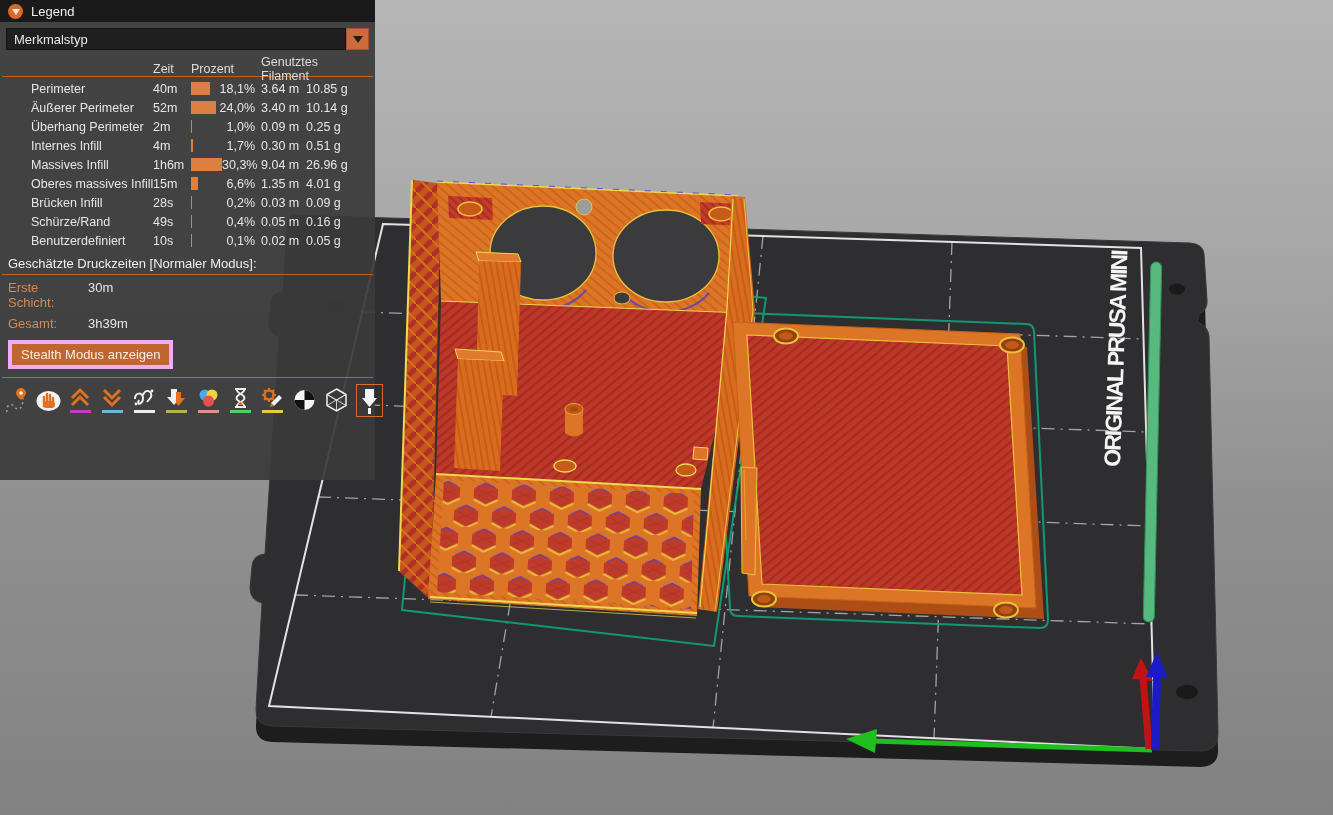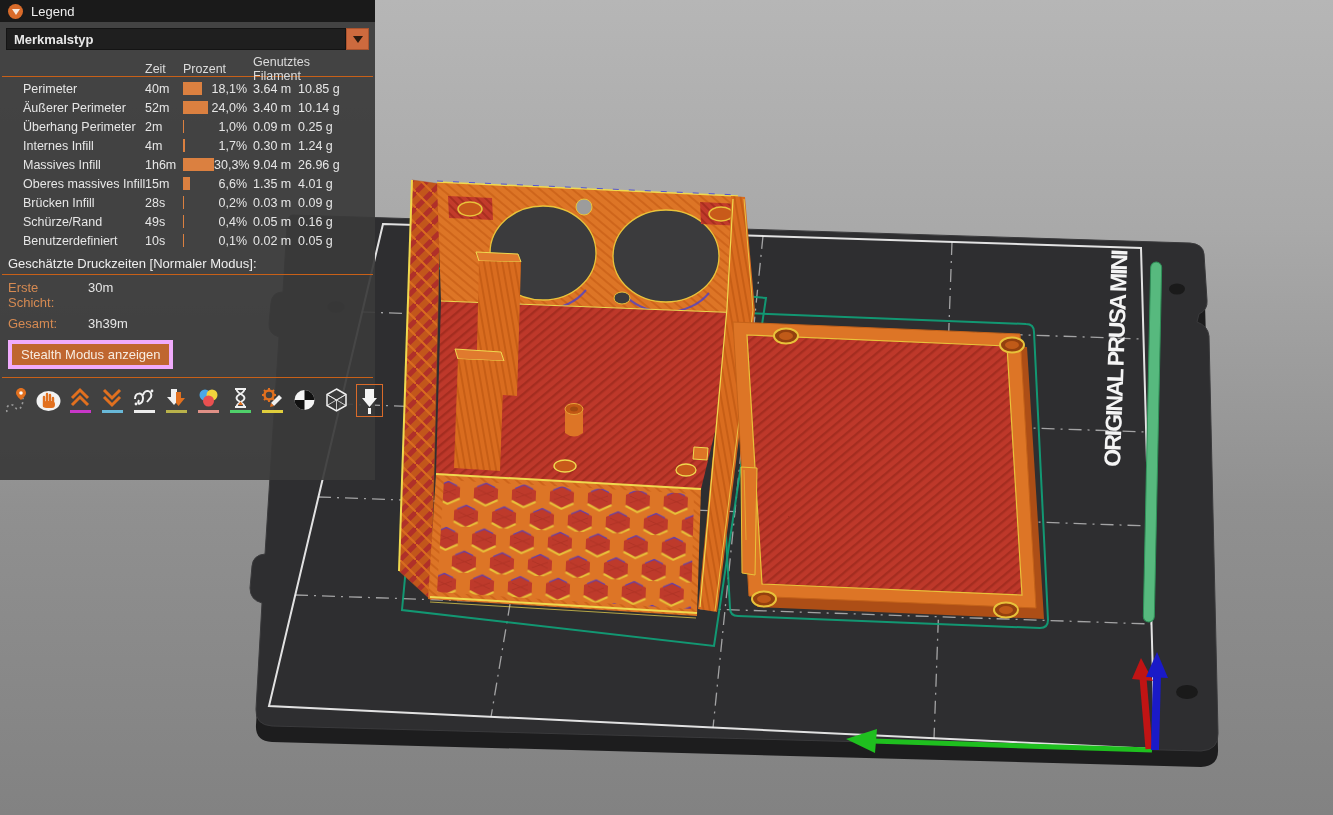--- a/index.html
+++ b/index.html
@@ -8,29 +8,29 @@
     background:linear-gradient(180deg,#b6b6b6 0%,#a9a9a9 28%,#909090 62%,#828282 100%);}
   .scene{position:absolute;left:0;top:0;}
   
   .panel{position:absolute;left:0;top:0;width:375px;height:480px;
     background:rgba(58,58,58,.93);color:#ededed;font-size:13px;}
   .panel-header{height:22px;background:#1a1a1a;display:flex;align-items:center;gap:8px;padding:0 8px;}
   .logo{width:15px;height:15px;border-radius:50%;background:#d96b2a;position:relative;flex:0 0 auto;}
   .logo:after{content:"";position:absolute;left:3.5px;top:5px;border-left:4px solid transparent;
     border-right:4px solid transparent;border-top:6px solid #f4e9df;}
   .panel-title{font-size:13px;color:#eee;}
-  .dd-row{display:flex;gap:0;padding:6px 6px 5px 6px;font-weight:bold;}
+  .dd-row{display:flex;gap:0;padding:6px 6px 5px 6px;}
   .dd-box{flex:1;height:22px;background:#1f1f1f;border:1px solid #141414;color:#e8e8e8;
     display:flex;align-items:center;padding:0 7px;box-sizing:border-box;}
   .dd-btn{width:23px;height:22px;background:#cd6a3e;border:1px solid #a9532e;box-sizing:border-box;
     display:flex;align-items:center;justify-content:center;cursor:pointer;}
   .dd-btn:after{content:"";border-left:5px solid transparent;border-right:5px solid transparent;
     border-top:7px solid #2a1a10;}
   .grid-row{display:grid;grid-template-columns:23px 122px 38px 70px 45px 48px;align-items:center;
-    height:19px;font-size:12.5px;color:#e6e6e6;}
+    padding-left:8px;height:19px;font-size:12.5px;color:#e6e6e6;}
   .thead{height:20px;color:#dcdcdc;}
   .oline{border:none;border-top:1px solid #c86018;margin:1px 2px 2px 2px;}
   .sw{width:15px;height:15px;}
   .lbl{white-space:nowrap;overflow:hidden;}
   .pcell{display:flex;align-items:center;height:19px;text-align:right;}
   .bar{height:13px;background:#db8040;flex:0 0 auto;}
   .pct{margin-left:auto;padding-right:6px;}
   .est-title{padding:6px 8px 2px 8px;color:#efefef;}
   .est-row{display:grid;grid-template-columns:80px auto;padding:3px 8px;color:#e6e6e6;}
   .est-label{color:#d58a52;}
@@ -257,21 +257,21 @@
 
   <div class="grid-row">
     <span><span class="sw" style="background: rgb(176, 48, 41);"></span></span>
     <span class="lbl">Internes Infill</span>
     <span class="tm">4m</span>
     <span class="pcell">
       <span class="bar" style="width: 2px;"></span>
       <span class="pct">1,7%</span>
     </span>
     <span class="len">0.30 m</span>
-    <span class="wt">1.24 g</span>
+    <span class="wt">0.51 g</span>
   </div>
 
   <div class="grid-row">
     <span><span class="sw" style="background: rgb(153, 87, 205);"></span></span>
     <span class="lbl">Massives Infill</span>
     <span class="tm">1h6m</span>
     <span class="pcell">
       <span class="bar" style="width: 31px;"></span>
       <span class="pct">30,3%</span>
     </span>

